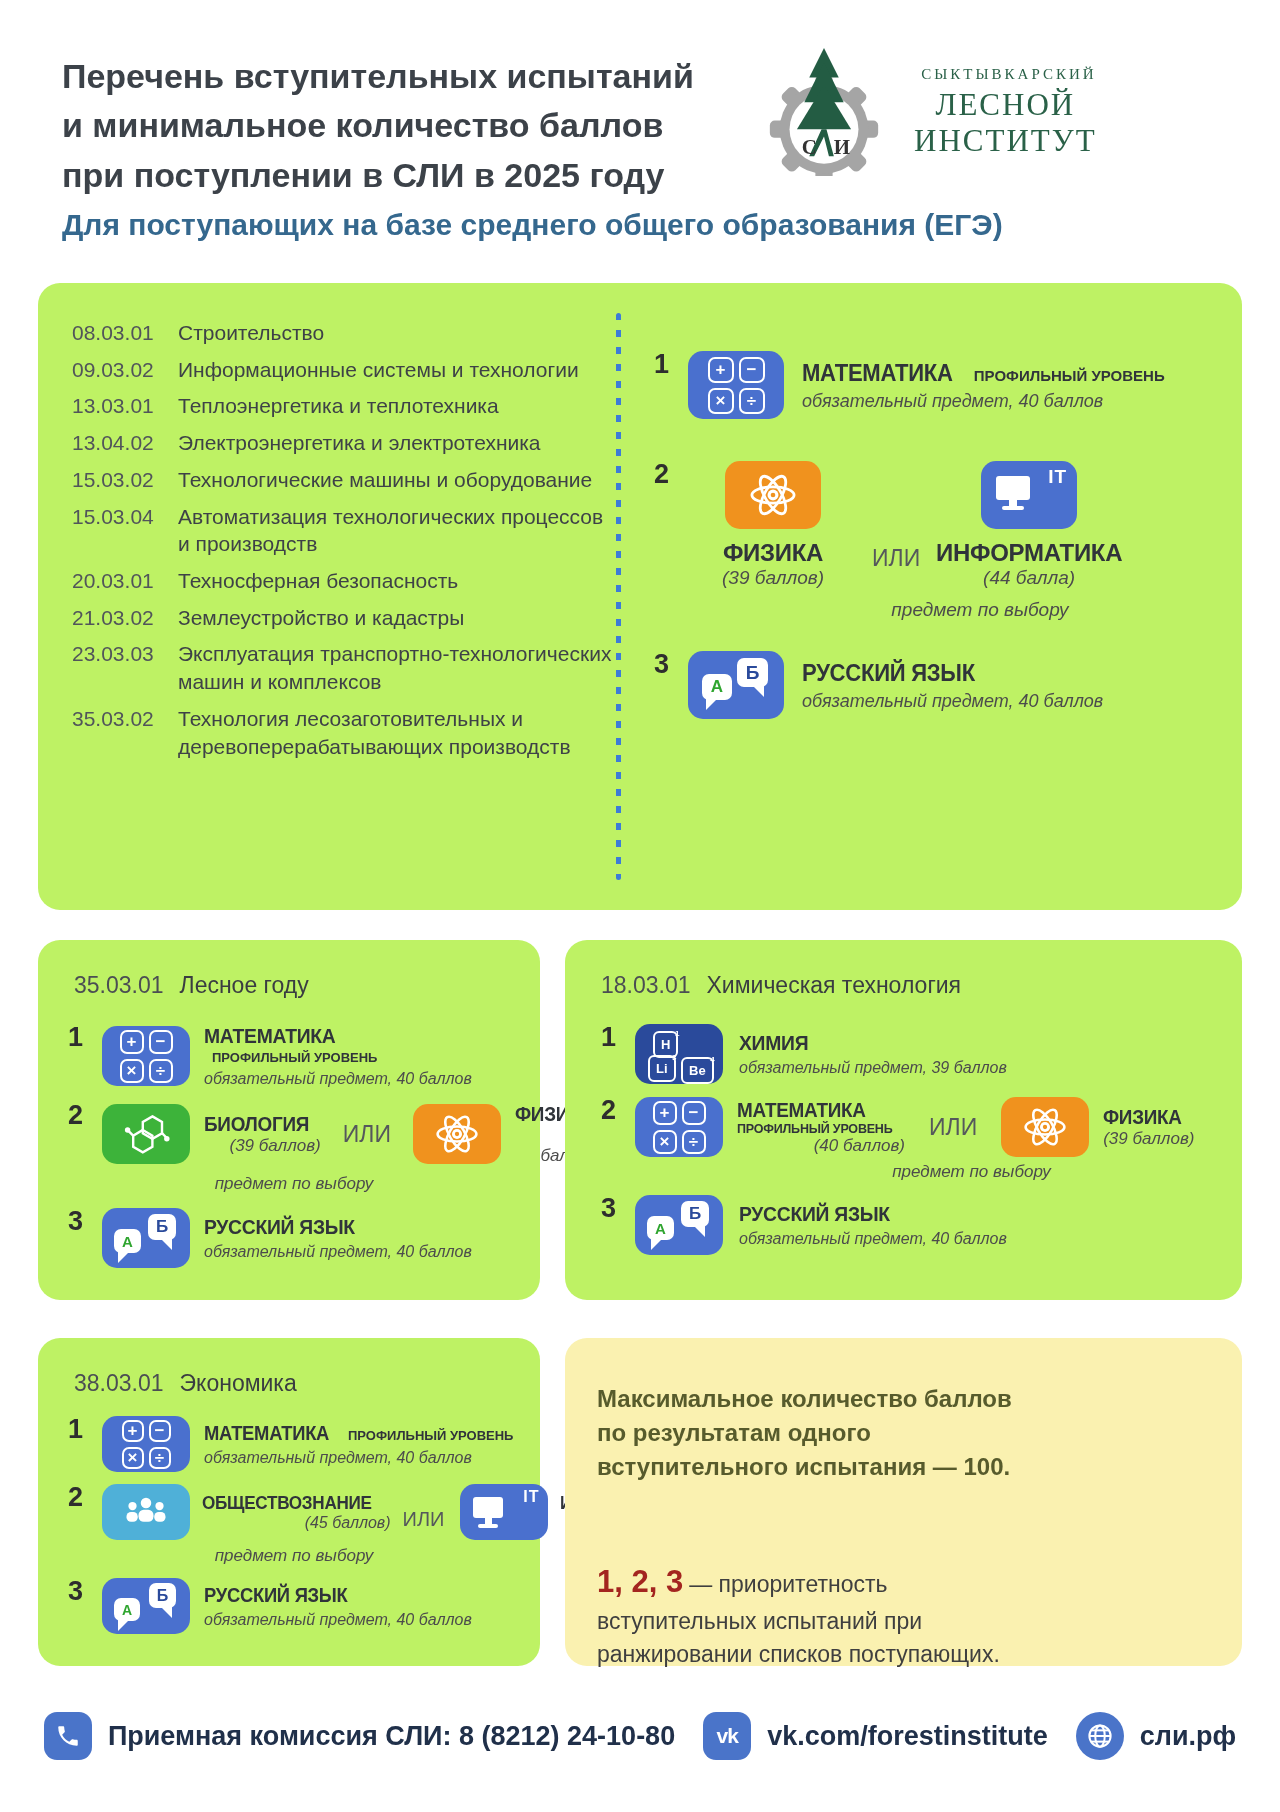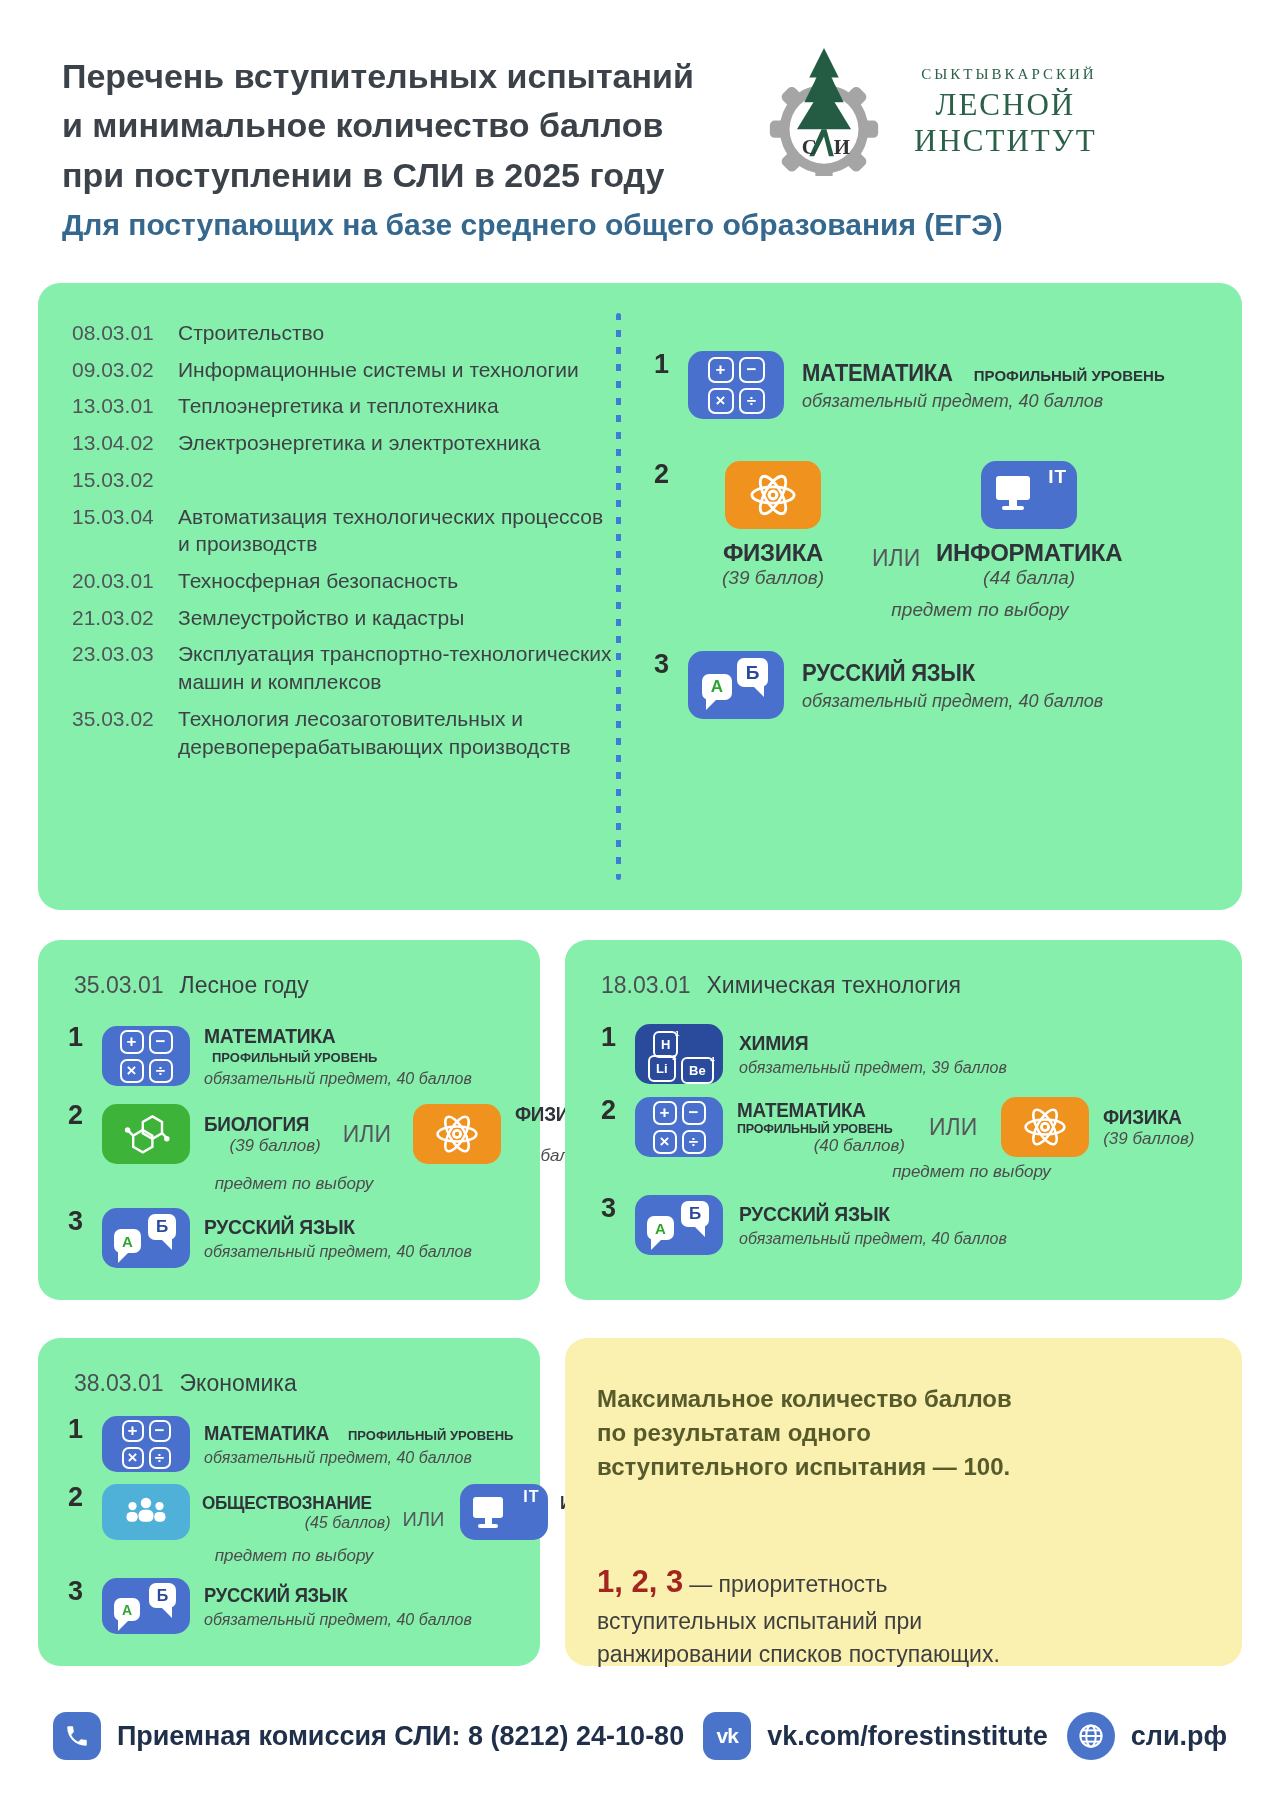--- a/index.html
+++ b/index.html
@@ -9,21 +9,21 @@
   
   .title{position:absolute;left:62px;top:52px;font-size:34px;line-height:1.45;font-weight:700;color:#3c4249;}
   .logo{position:absolute;left:748px;top:48px;width:470px;display:flex;align-items:center;gap:14px;}
   .logo-text{display:flex;flex-direction:column;align-items:center;color:#2a6148;
              font-family:"Liberation Serif","DejaVu Serif",serif;}
   .logo-caps{font-size:15px;letter-spacing:3px;margin-bottom:4px;align-self:flex-end;}
   .logo-big{font-size:31px;letter-spacing:2px;line-height:1.15;font-weight:400;}
   .subtitle{position:absolute;left:62px;top:208px;font-size:30px;font-weight:700;color:#35688e;}
 
   
-  .card{position:absolute;background:#86efac;border-radius:22px;}
+  .card{position:absolute;background:#bef264;border-radius:22px;}
   .main-card{left:38px;top:283px;width:1204px;height:627px;}
   .forestry-card{left:38px;top:940px;width:502px;height:360px;}
   .chemistry-card{left:565px;top:940px;width:677px;height:360px;}
   .economics-card{left:38px;top:1338px;width:502px;height:328px;}
   .info-card{left:565px;top:1338px;width:677px;height:328px;background:#faf1b0;}
 
   
   .programs-col{position:absolute;left:34px;top:36px;width:545px;}
   .prog-row{display:flex;gap:14px;margin-bottom:9px;font-size:21px;line-height:1.32;color:#3e4247;}
   .prog-code{width:92px;flex:none;color:#51555a;}
@@ -87,21 +87,21 @@
   .tiny-level{font-weight:700;font-size:12.5px;color:#30343a;letter-spacing:-0.2px;}
 
   
   .info-head{position:absolute;left:32px;top:44px;width:430px;font-size:24px;line-height:1.42;
              font-weight:700;color:#575b2c;}
   .info-prio{position:absolute;left:32px;top:222px;width:430px;font-size:23px;line-height:1.45;color:#3f3f3f;}
   .prio-num{color:#a3251f;font-weight:700;font-size:31px;margin-right:6px;}
 
   
   .footer{position:absolute;left:0;top:1712px;width:1280px;display:flex;align-items:flex-start;
-          justify-content:center;gap:19px;}
+          justify-content:center;gap:28px;}
   .f-item{display:flex;align-items:center;gap:16px;font-size:27px;font-weight:700;color:#20304a;}
   .f-ic{flex:none;width:48px;height:48px;background:#4a74c9;border-radius:13px;display:flex;
         align-items:center;justify-content:center;color:#fff;}
   .f-round{border-radius:50%;}
   .vk-glyph{font-weight:800;font-size:21px;letter-spacing:-1px;color:#fff;}
 </style>
 </head>
 <body>
 
 <div class="page">
@@ -160,20 +160,21 @@
       <div class="prog-row">
           <span class="prog-code">13.03.01</span>
           <span>Теплоэнергетика и теплотехника</span>
         </div>
       <div class="prog-row">
           <span class="prog-code">13.04.02</span>
           <span>Электроэнергетика и электротехника</span>
         </div>
       <div class="prog-row">
           <span class="prog-code">15.03.02</span>
+          <span>Технологические машины и оборудование</span>
         </div>
       <div class="prog-row">
           <span class="prog-code">15.03.04</span>
           <span>Автоматизация технологических процессов и производств</span>
         </div>
       <div class="prog-row">
           <span class="prog-code">20.03.01</span>
           <span>Техносферная безопасность</span>
         </div>
       <div class="prog-row">

